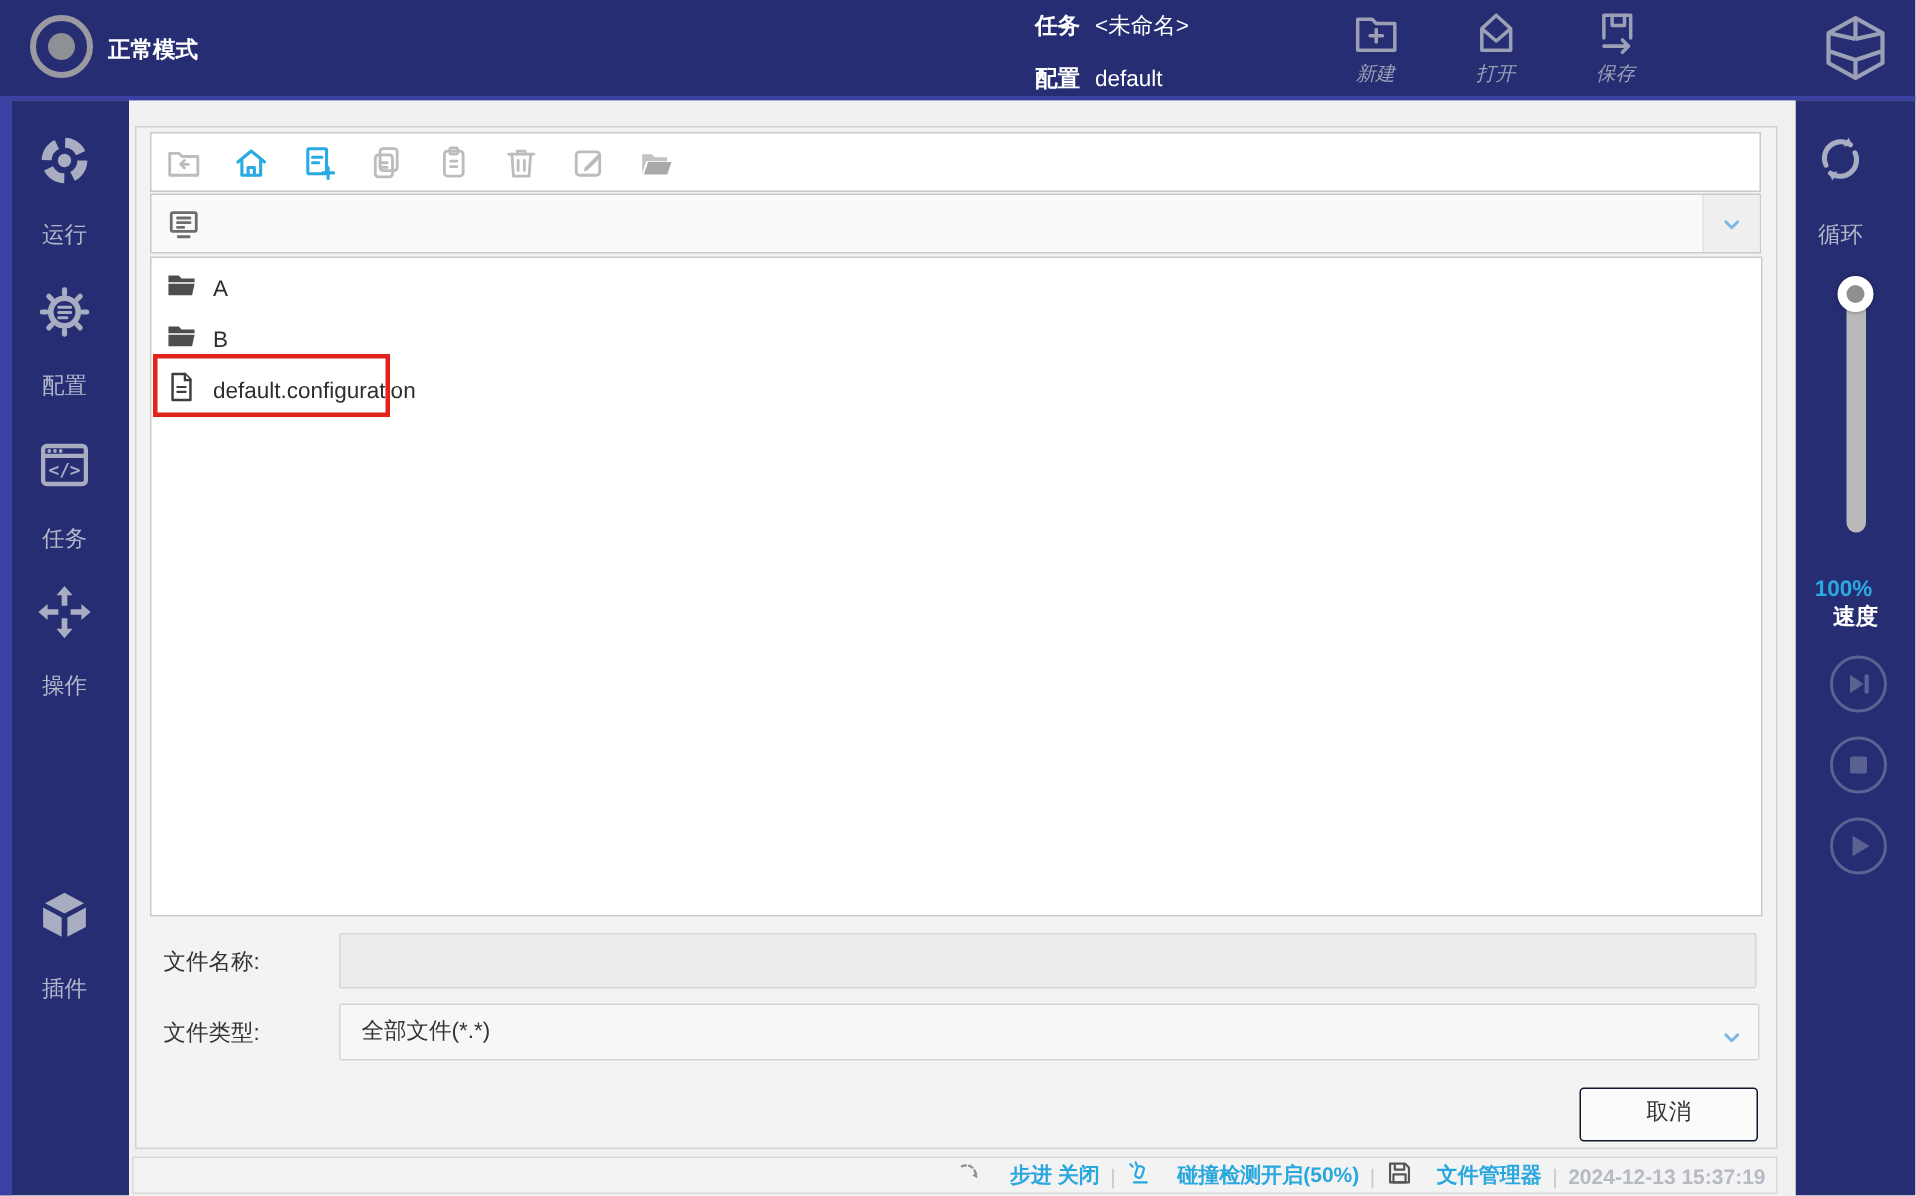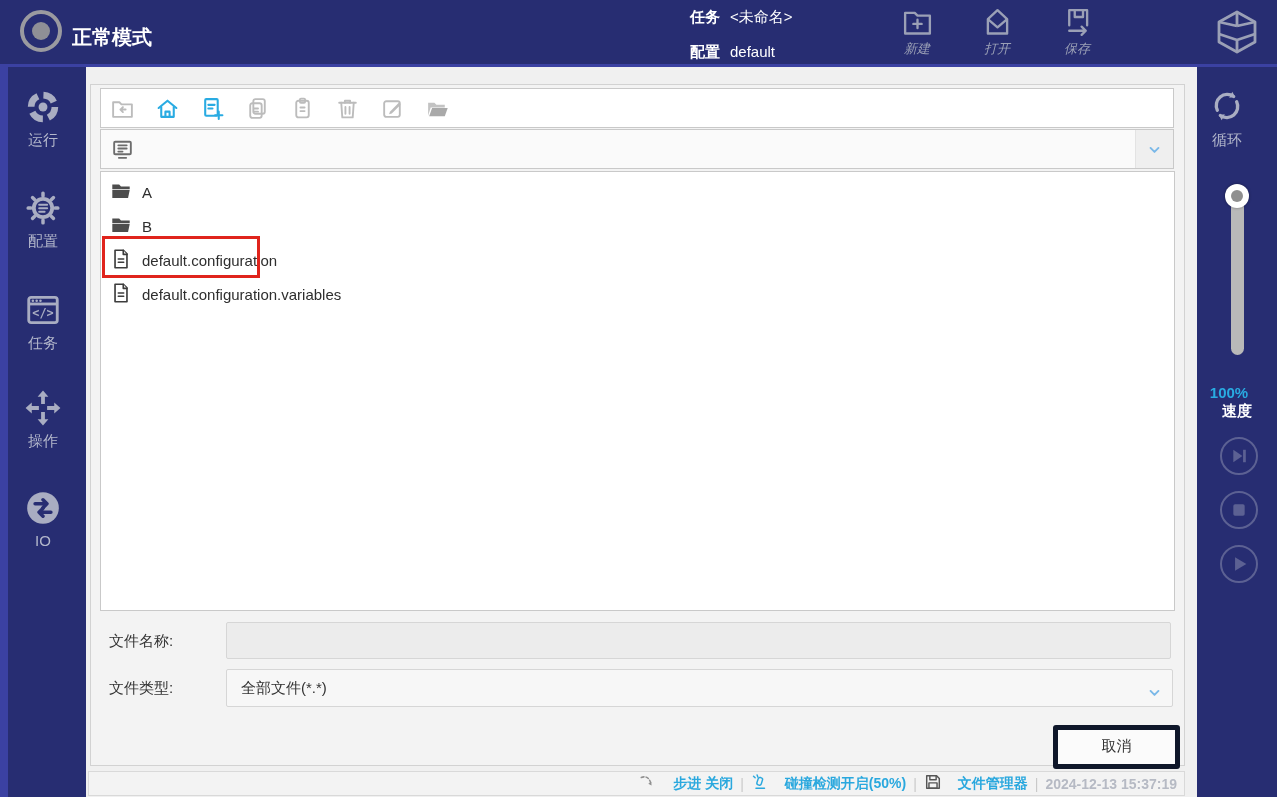--- a/index.html
+++ b/index.html
@@ -2,33 +2,33 @@
 <html><head>
 <meta charset="utf-8">
 <style>
   html,body{margin:0;padding:0;width:1277px;height:797px;overflow:hidden;
     font-family:"Liberation Sans","DejaVu Sans",sans-serif;background:#f0f0f0;}
   .app{position:relative;width:1277px;height:797px;}
   
   .topbar{position:absolute;left:0;top:0;width:1277px;height:64px;background:#272d72;border-bottom:3px solid #3b41a2;}
   .logo-circle{position:absolute;left:20px;top:10px;width:34px;height:34px;border:4px solid #9a9aa0;border-radius:50%;}
   .logo-circle .dot{position:absolute;left:50%;top:50%;width:18px;height:18px;margin:-9px 0 0 -9px;background:#8f8f96;border-radius:50%;}
-  .mode-label{position:absolute;left:72px;top:24px;color:#fff;font-size:20px;font-weight:bold;}
+  .mode-label{position:absolute;left:72px;top:24px;color:#fff;font-size:15px;font-weight:bold;}
   .task-line{position:absolute;left:690px;color:#fff;font-size:15px;white-space:nowrap;}
   .task-line b{margin-right:10px;}
   .top-action{position:absolute;top:4px;width:66px;text-align:center;color:#9ba0b6;cursor:pointer;}
   .top-action svg{width:33px;height:33px;display:block;margin:2px auto 0;}
   .top-action .lbl{font-size:13px;display:block;margin-top:1px;font-style:italic;}
   .brand-cube{position:absolute;right:16px;top:8px;width:48px;height:48px;color:#9ba0b6;}
   
   .left-rail{position:absolute;left:0;top:67px;width:86px;height:730px;background:#272d72;}
   .left-rail .edge{position:absolute;left:0;top:0;width:8px;height:730px;background:#3b41a2;}
   .nav-item{position:absolute;left:0;width:86px;text-align:center;color:#a9adc2;cursor:pointer;}
   .nav-item svg{width:38px;height:38px;display:block;margin:0 auto;}
-  .nav-label{display:block;font-size:15px;margin-top:5px;color:#b3b7cb;}
+  .nav-label{display:block;font-size:15px;margin-top:21px;color:#b3b7cb;}
   
   .right-rail{position:absolute;left:1197px;top:67px;width:80px;height:730px;background:#272d72;}
   .rr-item{position:absolute;left:0;width:60px;text-align:center;color:#a9adc2;}
   .rr-item svg{width:40px;height:40px;display:block;margin:0 auto;}
   .slider-track{position:absolute;left:34px;top:128px;width:13px;height:160px;background:#b9b9b9;border-radius:7px;cursor:pointer;}
   .slider-knob{position:absolute;left:28px;top:117px;width:24px;height:24px;background:#fff;border-radius:50%;box-shadow:0 0 3px rgba(0,0,0,.4);cursor:grab;}
   .slider-knob .dot{position:absolute;left:50%;top:50%;width:12px;height:12px;margin:-6px 0 0 -6px;background:#8f8f8f;border-radius:50%;}
   .speed-pct{position:absolute;left:0;top:317px;width:64px;text-align:center;color:#29abe2;font-size:15px;font-weight:bold;}
   .speed-lbl{position:absolute;left:0;top:335px;width:80px;text-align:center;color:#fff;font-size:15px;font-weight:bold;}
   .transport{position:absolute;left:23px;width:34px;height:34px;border:2px solid #5c6193;border-radius:50%;color:#5c6193;cursor:pointer;}
@@ -50,21 +50,21 @@
   .frow{height:34px;display:flex;align-items:center;padding-left:9px;font-size:15px;color:#2e2e2e;cursor:pointer;}
   .frow svg{width:22px;height:22px;margin-right:10px;flex:none;}
   .ficon-folder{color:#4d4d4d;} .ficon-file{color:#3d3d3d;}
   .hl-rect{position:absolute;left:1px;top:64px;width:152px;height:36px;border:3px solid #e0241c;pointer-events:none;}
   .formlabel{position:absolute;left:18px;font-size:15px;color:#333;}
   .fn-input{position:absolute;left:135px;top:537px;width:945px;height:37px;background:#ececec;border:1px solid #d6d6d6;
     box-sizing:border-box;border-radius:2px;font-size:15px;padding:0 10px;color:#333;}
   .ft-combo{position:absolute;left:135px;top:584px;width:947px;height:38px;background:#f7f7f7;border:1px solid #d6d6d6;
     box-sizing:border-box;border-radius:2px;font-size:15px;color:#333;line-height:36px;padding-left:14px;cursor:pointer;}
   .ft-combo .chev{position:absolute;right:8px;top:9px;width:19px;height:19px;color:#7ab8e8;}
-  .cancel-btn{position:absolute;left:962px;top:640px;width:117px;height:34px;background:#fbfbfb;border:5px solid #0f172a;
+  .cancel-btn{position:absolute;left:962px;top:640px;width:117px;height:34px;background:#fbfbfb;border:1px solid #0f172a;
     border-radius:3px;font-size:15px;color:#333;text-align:center;line-height:32px;cursor:pointer;}
   
   .statusbar{position:absolute;left:2px;top:704px;width:1097px;height:25px;background:#f3f3f3;border:1px solid #d9d9d9;
     box-sizing:border-box;display:flex;align-items:center;justify-content:flex-end;gap:7px;padding-right:7px;
     font-size:14px;font-weight:bold;}
   .st-item{display:flex;align-items:center;gap:16px;color:#2aa8de;cursor:pointer;}
   .st-item svg{width:18px;height:18px;}
   .st-sep{color:#c9c9c9;font-weight:normal;}
   .st-time{color:#b6bac4;}
 </style>
@@ -175,33 +175,31 @@
         <svg viewBox="0 0 24 24" fill="currentColor">
             <path d="M12 1l3.4 3.9h-2.2v4.5h-2.4V4.9H8.6z"></path>
             <path d="M12 23l-3.4-3.9h2.2v-4.5h2.4v4.5h2.2z"></path>
             <path d="M1 12l3.9-3.4v2.2h4.5v2.4H4.9v2.2z"></path>
             <path d="M23 12l-3.9 3.4v-2.2h-4.5v-2.4h4.5V8.6z"></path>
           </svg>
       </span>
       <span class="nav-label">操作</span>
     </div>
 
-    <div class="nav-item" style="top:422px;">
-      <span>
-        <svg viewBox="0 0 24 24">
-            <circle cx="12" cy="12" r="10" fill="currentColor"></circle>
-            <g stroke="#272d72" stroke-width="2.2" fill="none" stroke-linecap="round" stroke-linejoin="round">
-              <path d="M7 9.3h7.5M14.5 9.3 12 6.8m2.5 2.5L12 11.8"></path>
-              <path d="M17 14.7H9.5m0 0 2.5 2.5m-2.5-2.5 2.5-2.5"></path>
-            </g>
-          </svg>
-      </span>
-      <span class="nav-label">IO</span>
-    </div>
-
+
+    <div class="nav-item" style="top:524px;">
+      <span>
+        <svg viewBox="0 0 24 24" fill="currentColor">
+            <path d="M12 2.6l8.2 4.4L12 11.4 3.8 7z"></path>
+            <path d="M3 8.8l7.8 4.2v8.2L3 17z"></path>
+            <path d="M21 8.8l-7.8 4.2v8.2L21 17z"></path>
+          </svg>
+      </span>
+      <span class="nav-label">插件</span>
+    </div>
 
   </nav>
 
   <aside class="right-rail">
     <div class="rr-item" style="top:19px;">
       <span>
         <svg viewBox="0 0 24 24" fill="none" stroke="currentColor" stroke-width="2" stroke-linecap="round">
             <path d="M6.2 14.5A6.6 6.6 0 0 1 16 6.3"></path>
             <path d="M17.8 9.5A6.6 6.6 0 0 1 8 17.7"></path>
             <path d="M15.2 3.4l1.6 3.2-3.5.4" fill="currentColor" stroke="none"></path>
@@ -335,28 +333,20 @@
           <span>B</span>
         </div>
         <div class="frow">
           <span class="ficon-file"><svg viewBox="0 0 24 24" fill="#fff" stroke="currentColor" stroke-width="1.8" stroke-linejoin="round" stroke-linecap="round">
                 <path d="M5.5 2.5h9l4 4V21.5h-13z"></path>
                 <path d="M14.5 2.5V7h4"></path>
                 <path d="M9 12h6M9 15.5h6" stroke-width="1.6"></path>
               </svg></span>
           <span>default.configuration</span>
         </div>
-        <div class="frow">
-          <span class="ficon-file"><svg viewBox="0 0 24 24" fill="#fff" stroke="currentColor" stroke-width="1.8" stroke-linejoin="round" stroke-linecap="round">
-                <path d="M5.5 2.5h9l4 4V21.5h-13z"></path>
-                <path d="M14.5 2.5V7h4"></path>
-                <path d="M9 12h6M9 15.5h6" stroke-width="1.6"></path>
-              </svg></span>
-          <span>default.configuration.variables</span>
-        </div>
         <div class="hl-rect"></div>
       </div>
 
       <label class="formlabel" style="top:547px;">文件名称:</label>
       <input class="fn-input" type="text" value="" style="">
 
       <label class="formlabel" style="top:594px;">文件类型:</label>
       <div class="ft-combo">
         <span>全部文件(*.*)</span>
         <span class="chev"><svg viewBox="0 0 24 24" fill="none" stroke="currentColor" stroke-width="2.4" stroke-linecap="round" stroke-linejoin="round">

